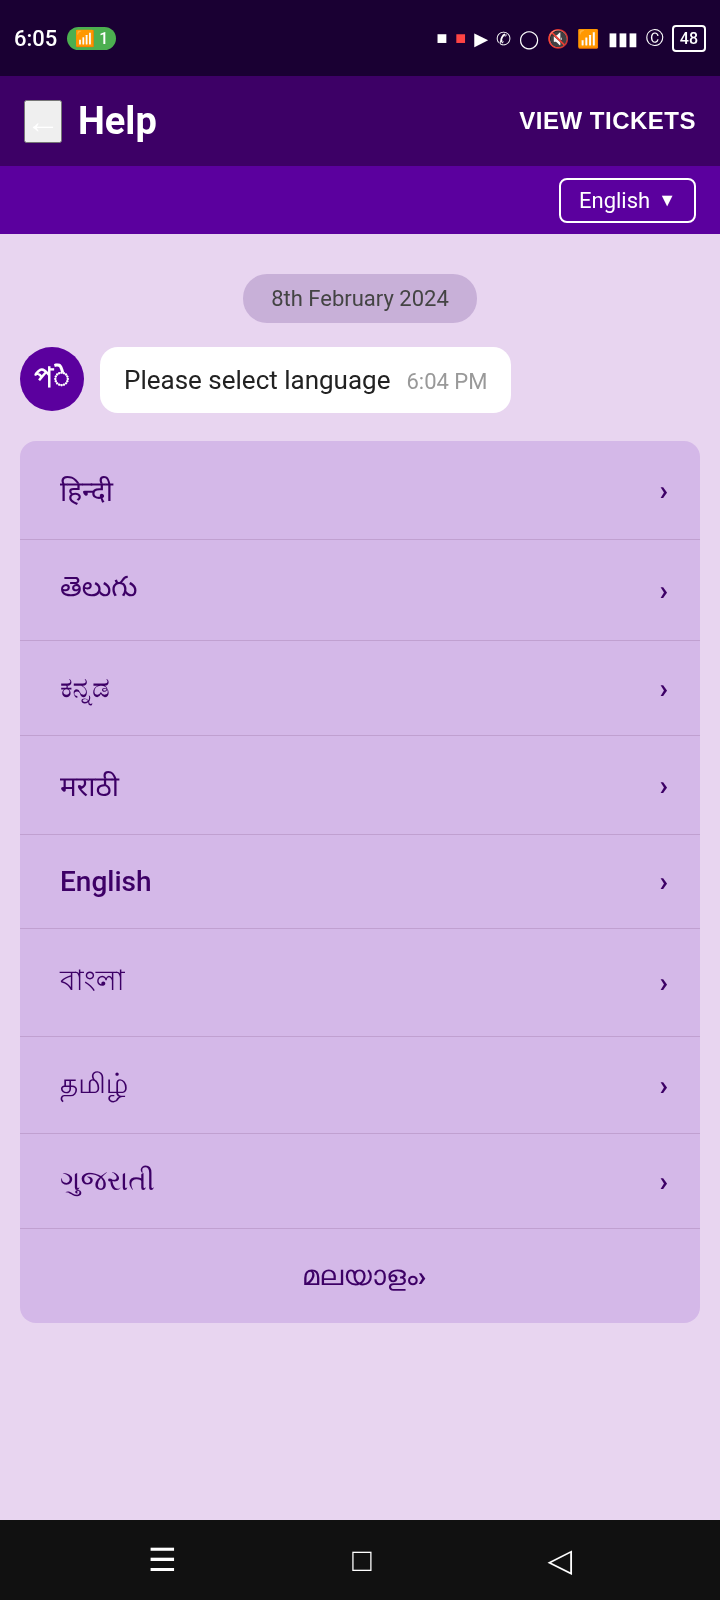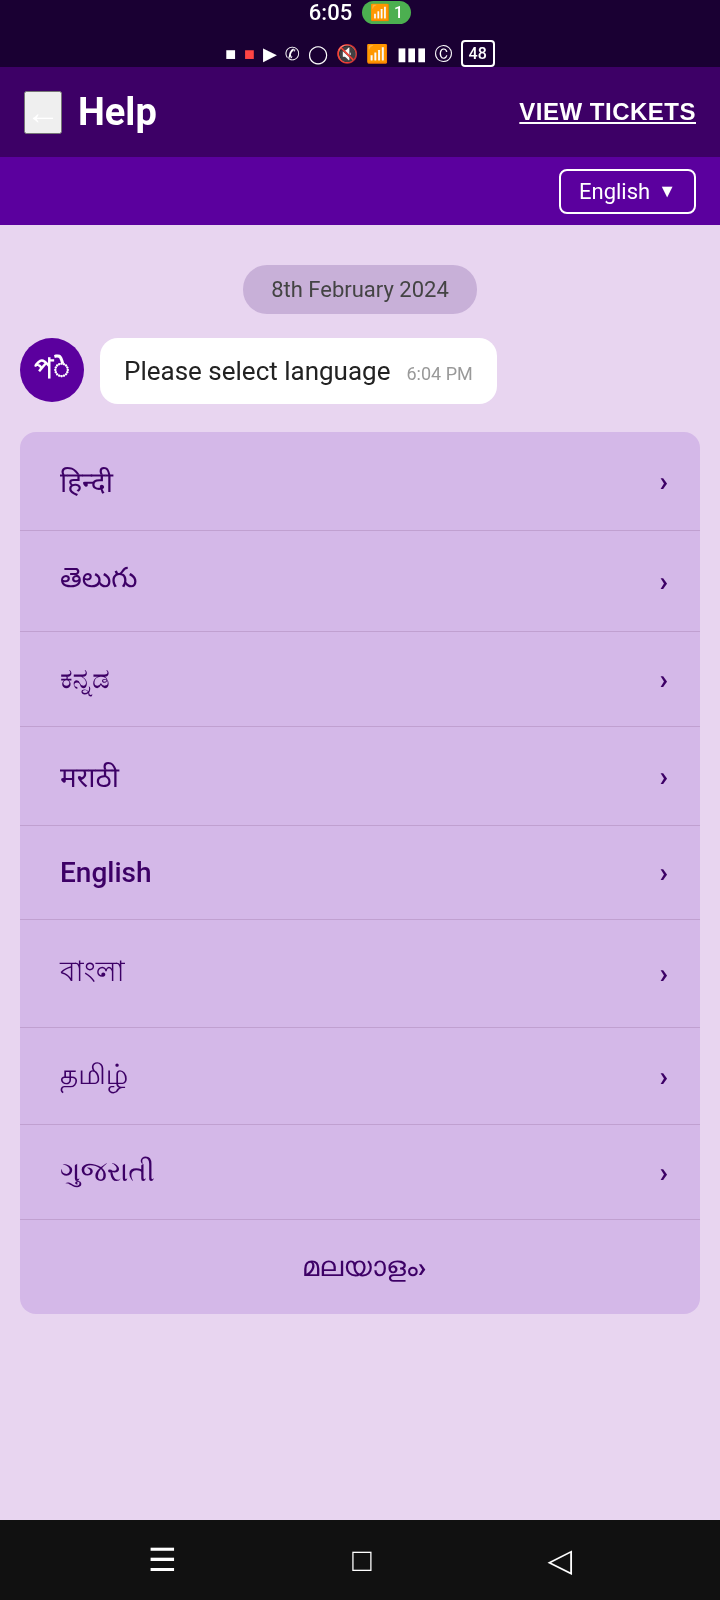--- a/index.html
+++ b/index.html
@@ -10,28 +10,27 @@
       font-family: 'Roboto', Arial, sans-serif;
       background: #e8d5f0;
       display: flex;
       flex-direction: column;
     }
 
     
     .status-bar {
       background: #1a0033;
       color: white;
-      height: 67px;
+      height: 76px;
       display: flex;
       align-items: center;
       justify-content: space-between;
       padding: 0 14px;
       font-size: 22px;
       font-weight: 500;
-      flex-direction: column;
     }
     .status-left { display: flex; align-items: center; gap: 10px; }
     .status-right { display: flex; align-items: center; gap: 8px; font-size: 18px; }
     .wifi-icon-badge {
       background: #4CAF50;
       border-radius: 12px;
       padding: 2px 8px;
       font-size: 16px;
       display: flex; align-items: center; gap: 4px;
     }
@@ -65,21 +64,20 @@
       text-align: right;
     }
     .view-tickets-btn {
       font-size: 24px;
       font-weight: 700;
       color: white;
       background: none;
       border: none;
       cursor: pointer;
       letter-spacing: 0.5px;
-      text-decoration: underline;
     }
 
     
     .language-bar {
       background: #5b009e;
       height: 68px;
       display: flex;
       align-items: center;
       justify-content: flex-end;
       padding: 0 24px;
@@ -146,21 +144,21 @@
       display: flex;
       align-items: baseline;
       gap: 16px;
       max-width: 560px;
     }
     .message-text {
       font-size: 26px;
       color: #222;
     }
     .message-time {
-      font-size: 18px;
+      font-size: 22px;
       color: #999;
       white-space: nowrap;
       text-align: center;
     }
 
     
     .language-list {
       background: #d4b8e8;
       border-radius: 16px;
       overflow: hidden;

